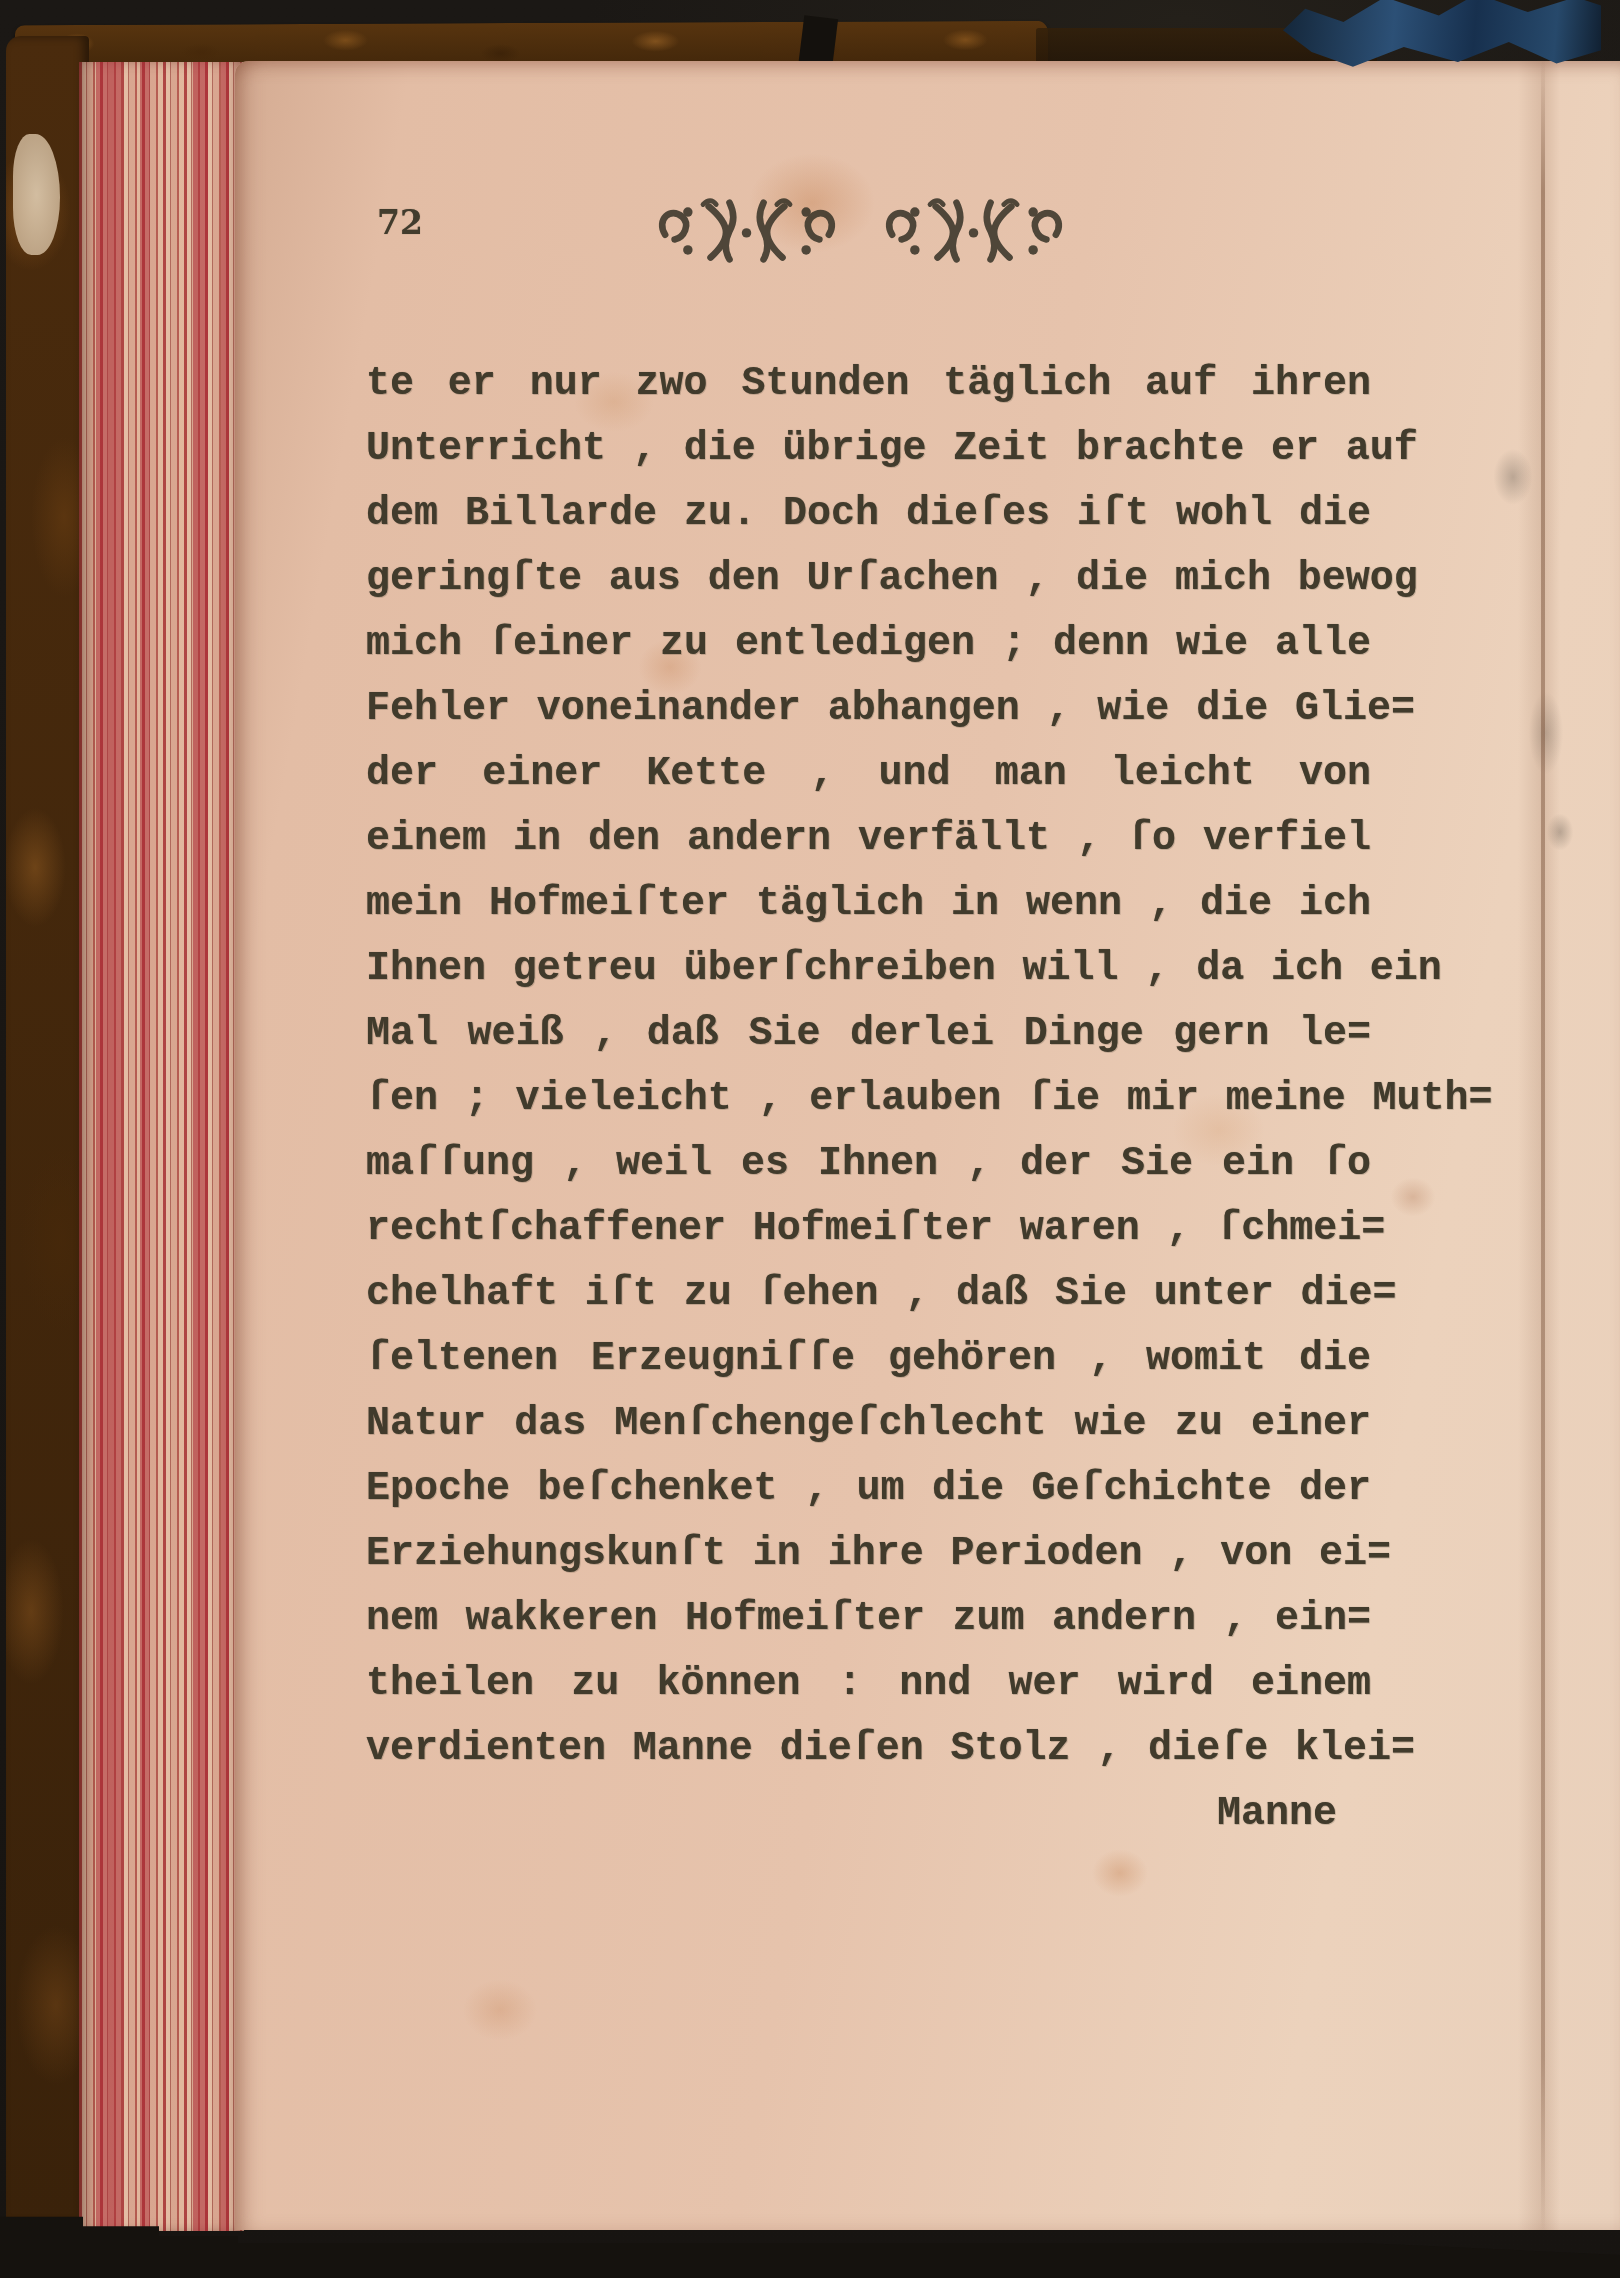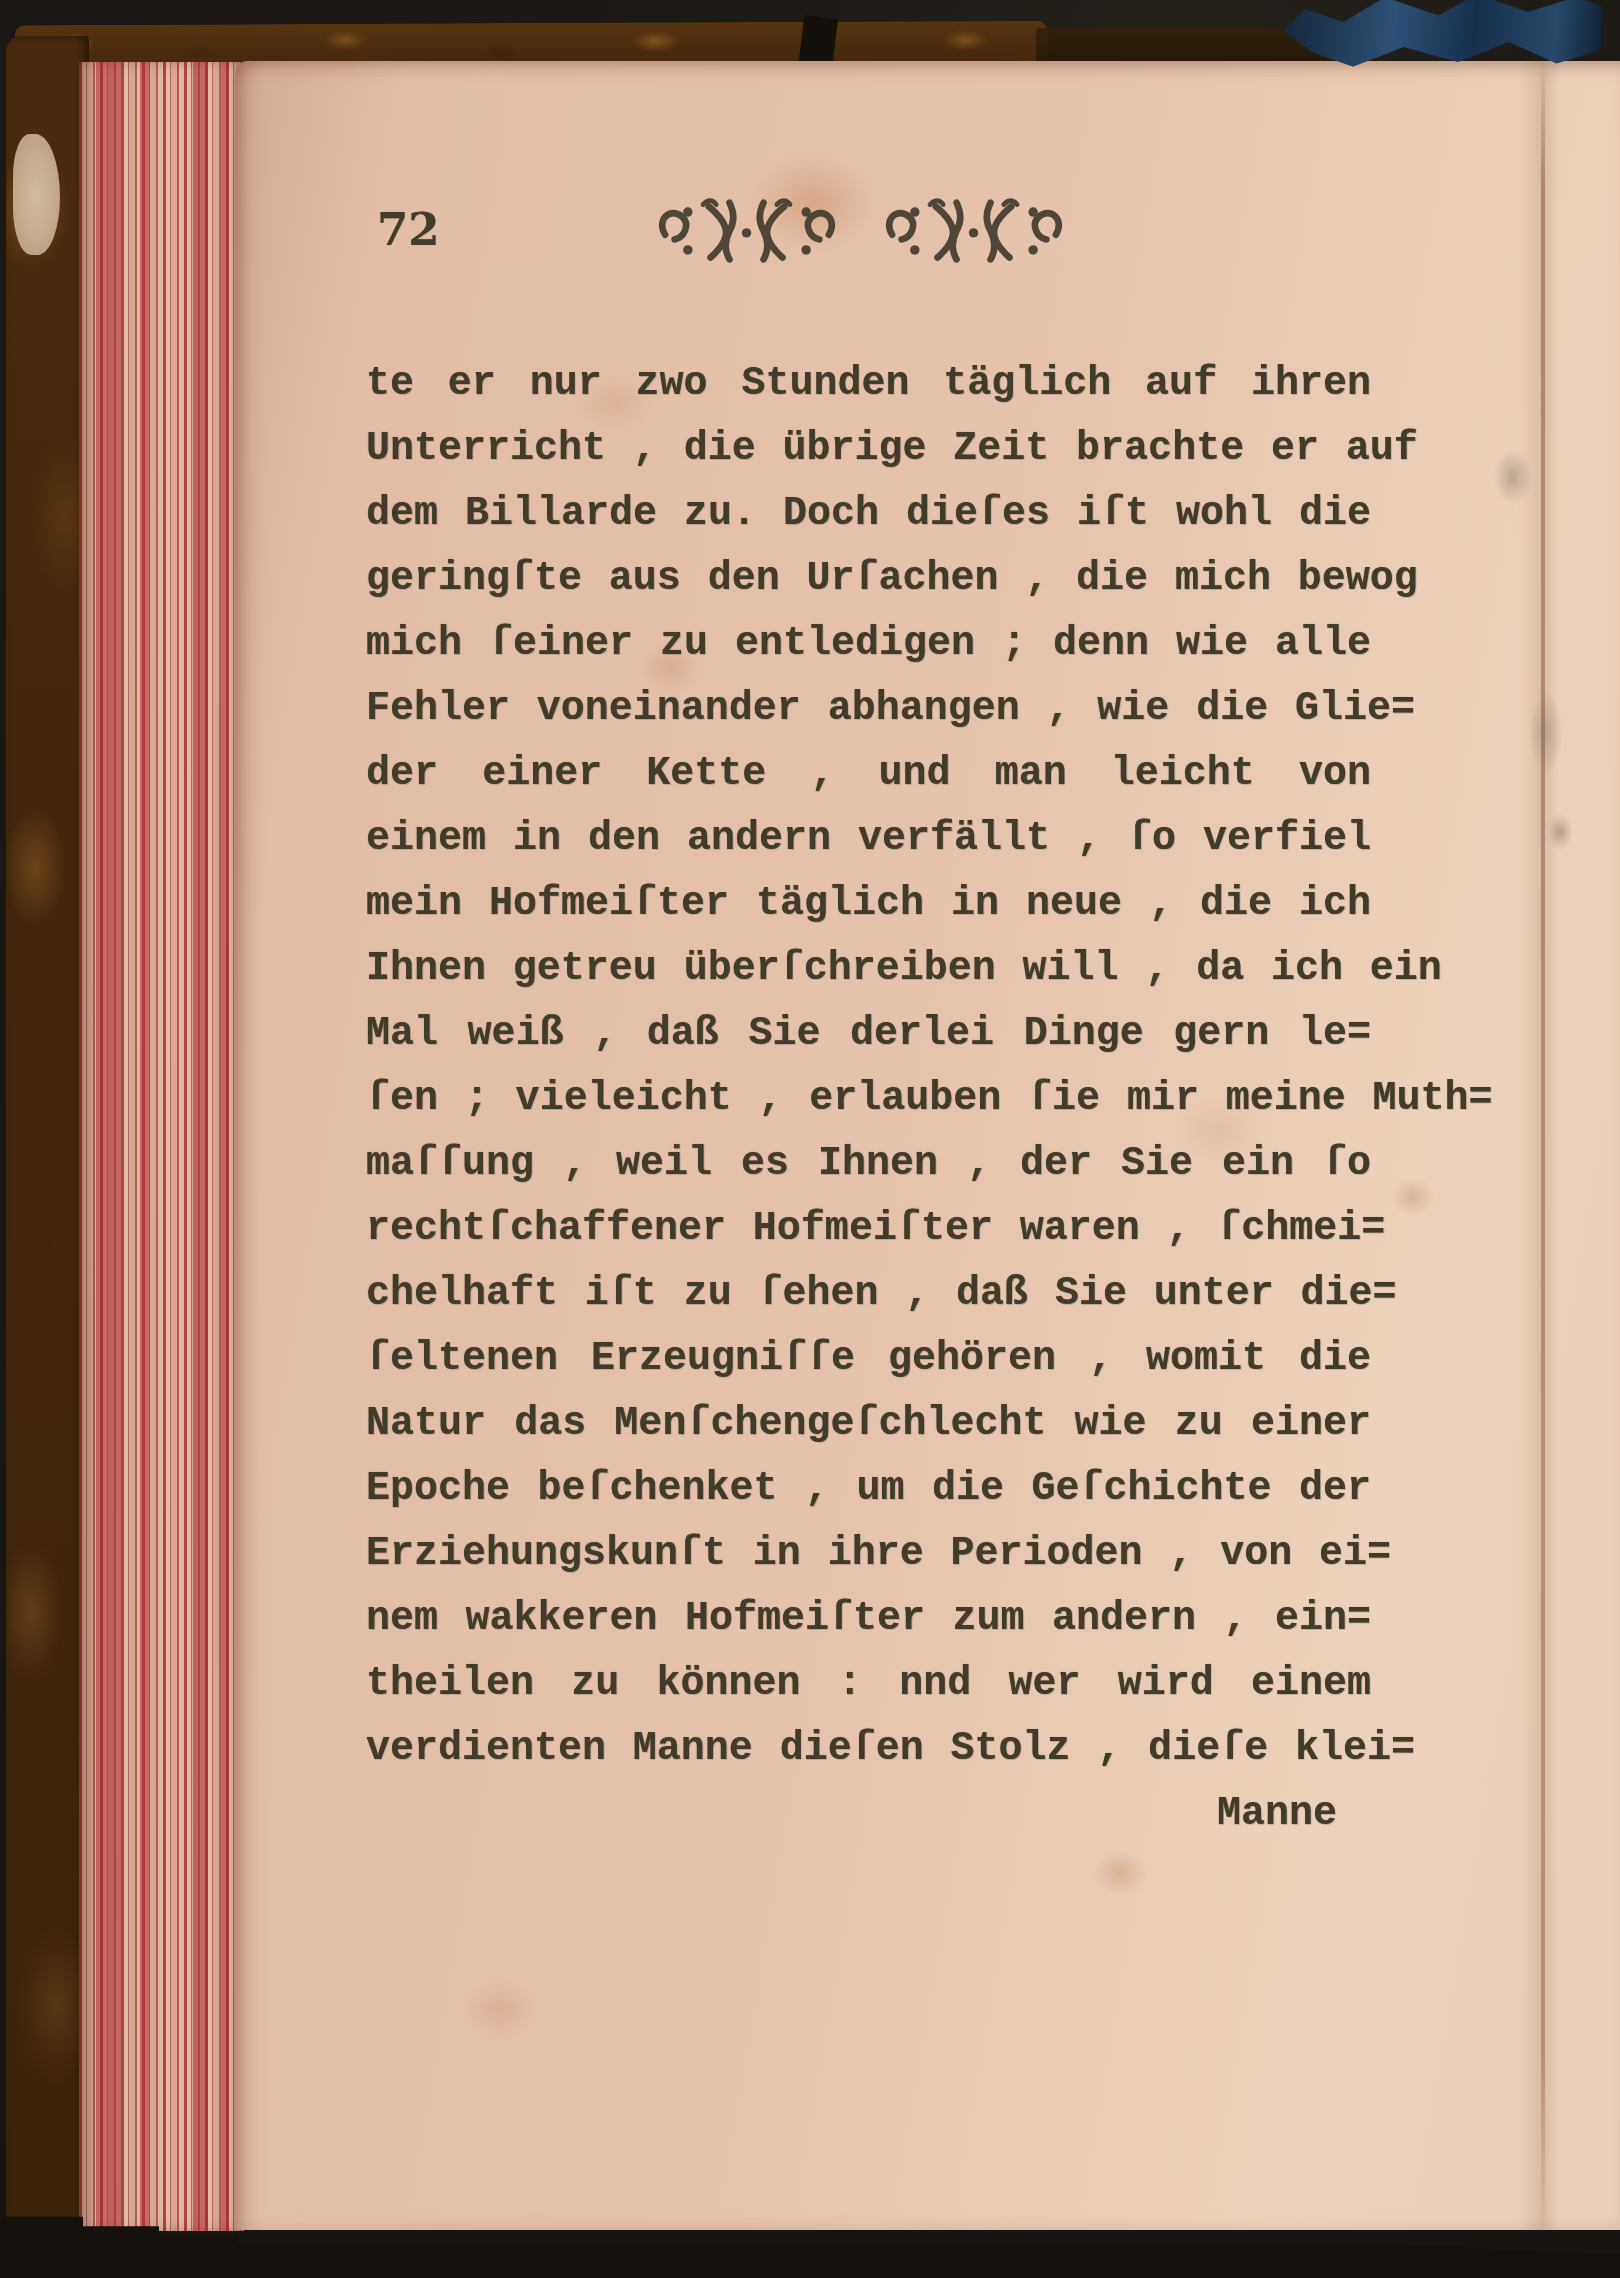--- a/index.html
+++ b/index.html
@@ -104,21 +104,21 @@
     background:linear-gradient(rgba(110,70,45,0), rgba(110,70,45,.45) 6%, rgba(110,70,45,.35) 92%, rgba(110,70,45,0));
   }
   .crease-shade{
     position:absolute;left:1283px;top:0;width:42px;height:100%;
     background:linear-gradient(90deg, rgba(120,75,50,0), rgba(120,75,50,.16) 60%, rgba(120,75,50,0));
   }
 
   
   .pagenum{
     position:absolute;left:142px;top:142px;
-    font-size:45px;font-weight:bold;color:#423c2d;
+    font-size:33px;font-weight:bold;color:#423c2d;
     text-shadow:0 0 0.9px rgba(66,60,45,.6);
   }
   .ornament{position:absolute;top:134px;width:194px;height:72px;opacity:.88;}
   .orn-1{left:415px;}
   .orn-2{left:642px;}
 
   
   .textblock{
     position:absolute;left:131px;top:290px;width:1005px;
     font-size:40px;font-weight:bold;color:#413b2c;
@@ -218,21 +218,21 @@
 
     <div class="textblock">
       <p>te er nur zwo Stunden täglich auf ihren</p>
       <p>Unterricht , die übrige Zeit brachte er auf</p>
       <p>dem Billarde zu.  Doch dieſes iſt wohl die</p>
       <p>geringſte aus den Urſachen , die mich bewog</p>
       <p>mich ſeiner zu entledigen ;  denn wie alle</p>
       <p>Fehler voneinander abhangen ,  wie die Glie=</p>
       <p>der einer Kette ,  und man leicht von</p>
       <p>einem in den andern verfällt ,  ſo verfiel</p>
-      <p>mein Hofmeiſter täglich in neue ,  die ich</p>
+      <p>mein Hofmeiſter täglich in wenn ,  die ich</p>
       <p>Ihnen getreu überſchreiben will , da ich ein</p>
       <p>Mal weiß , daß Sie derlei Dinge gern le=</p>
       <p>ſen ; vieleicht , erlauben ſie mir meine Muth=</p>
       <p>maſſung ,  weil es Ihnen ,  der Sie ein ſo</p>
       <p>rechtſchaffener Hofmeiſter waren ,  ſchmei=</p>
       <p>chelhaft iſt zu ſehen ,  daß Sie unter die=</p>
       <p>ſeltenen Erzeugniſſe gehören ,  womit die</p>
       <p>Natur das Menſchengeſchlecht wie zu einer</p>
       <p>Epoche beſchenket ,  um die Geſchichte der</p>
       <p>Erziehungskunſt in ihre Perioden ,  von ei=</p>

